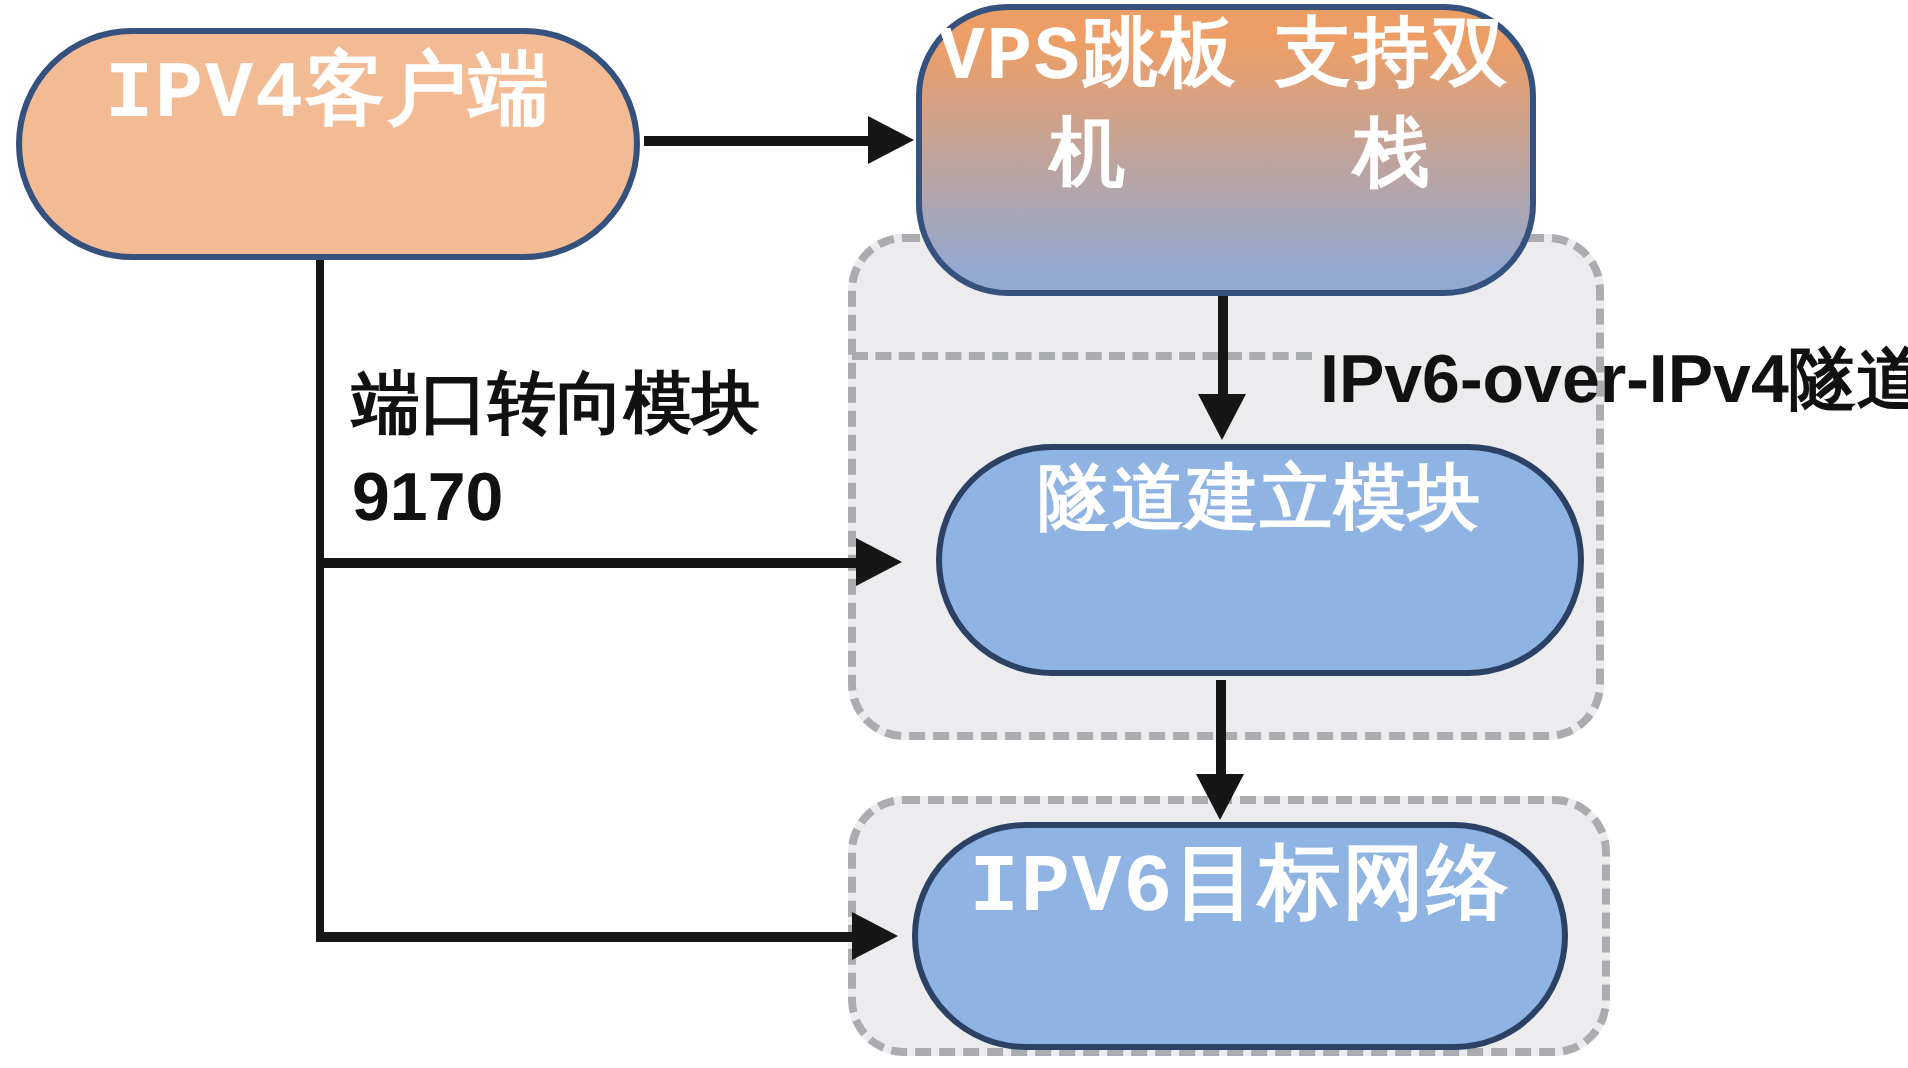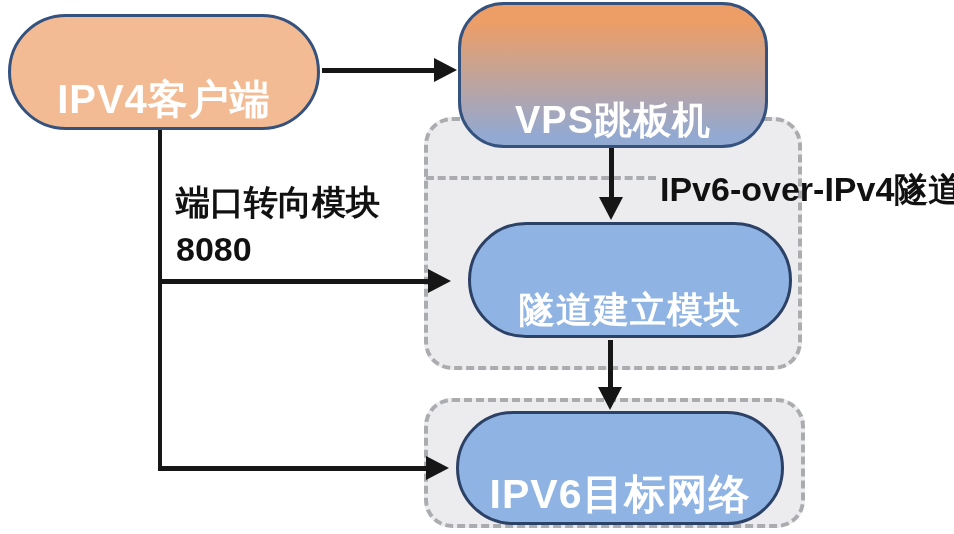--- a/index.html
+++ b/index.html
@@ -27,26 +27,27 @@
   .dashed-divider {
     position: absolute;
     left: 426px; top: 176px; width: 230px; height: 0;
     border-top: 4px dashed var(--dashed-border, #aaacb0);
   }
 
   
   .node {
     position: absolute;
     display: flex;
-    align-items: flex-end;
+    align-items: flex-start;
     justify-content: center;
     text-align: center;
     color: var(--node-text-color, #ffffff);
     font-weight: bold;
     letter-spacing: 1px;
+    font-family: Liberation Mono, monospace;
   }
   .node-client {
     left: 8px; top: 14px; width: 312px; height: 116px;
     border-radius: 58px;
     background: var(--client-fill, #f3bb93);
     border: 3px solid var(--warm-node-border, #35517e);
     font-size: 40px;
   }
   .node-vps {
     left: 458px; top: 2px; width: 310px; height: 146px;
@@ -125,20 +126,21 @@
   <div class="dashed-divider"></div>
 
   <div class="dashed-box box2"></div>
 
   <div class="node node-client">
     <span>IPV4客户端</span>
   </div>
 
   <div class="node node-vps">
     <span>VPS跳板机</span>
+    <span>支持双栈</span>
   </div>
 
   <div class="node node-tunnel">
     <span>隧道建立模块</span>
   </div>
 
   <div class="node node-ipv6">
     <span>IPV6目标网络</span>
   </div>
 
@@ -168,16 +170,16 @@
 
   <div>
     <div class="line lineF"></div>
     <div class="head-right headF"></div>
   </div>
 
   <div class="label label-tunnel">IPv6-over-IPv4隧道</div>
 
   <div class="label label-port">
     <div>端口转向模块</div>
-    <div>8080</div>
+    <div>9170</div>
   </div>
 
 </div>
 
 </body></html>

